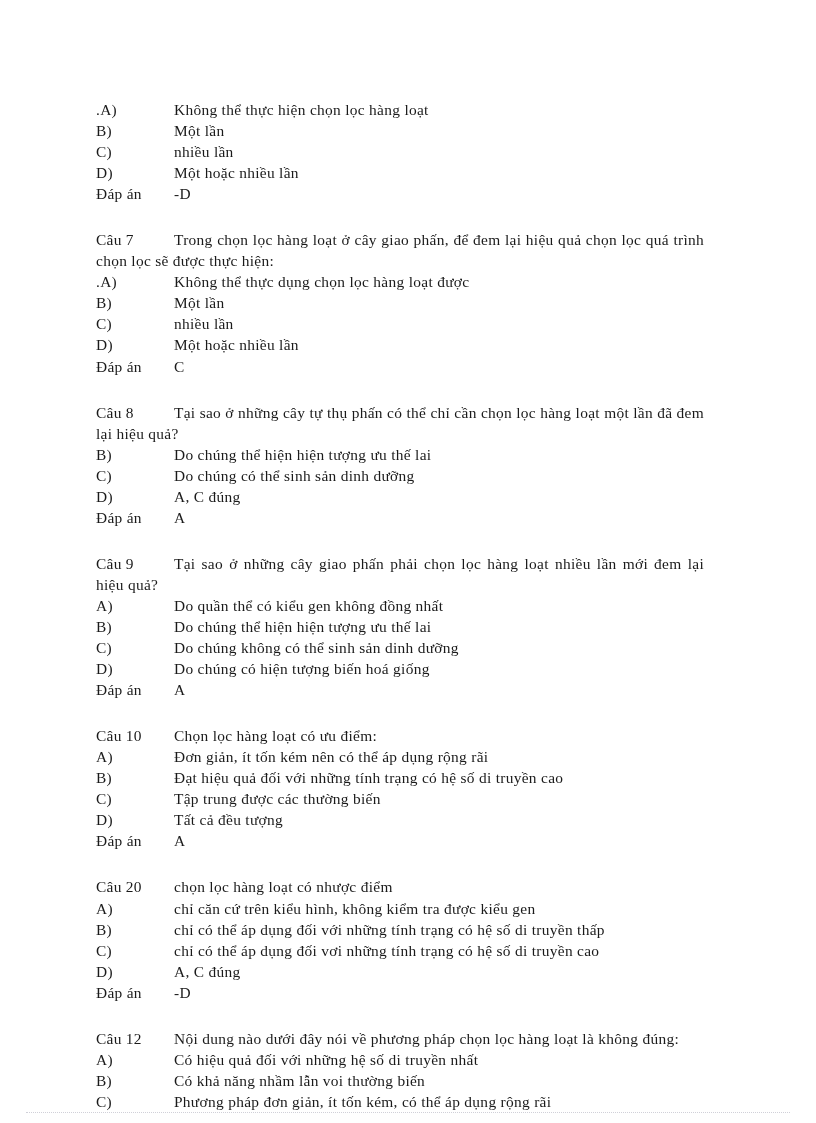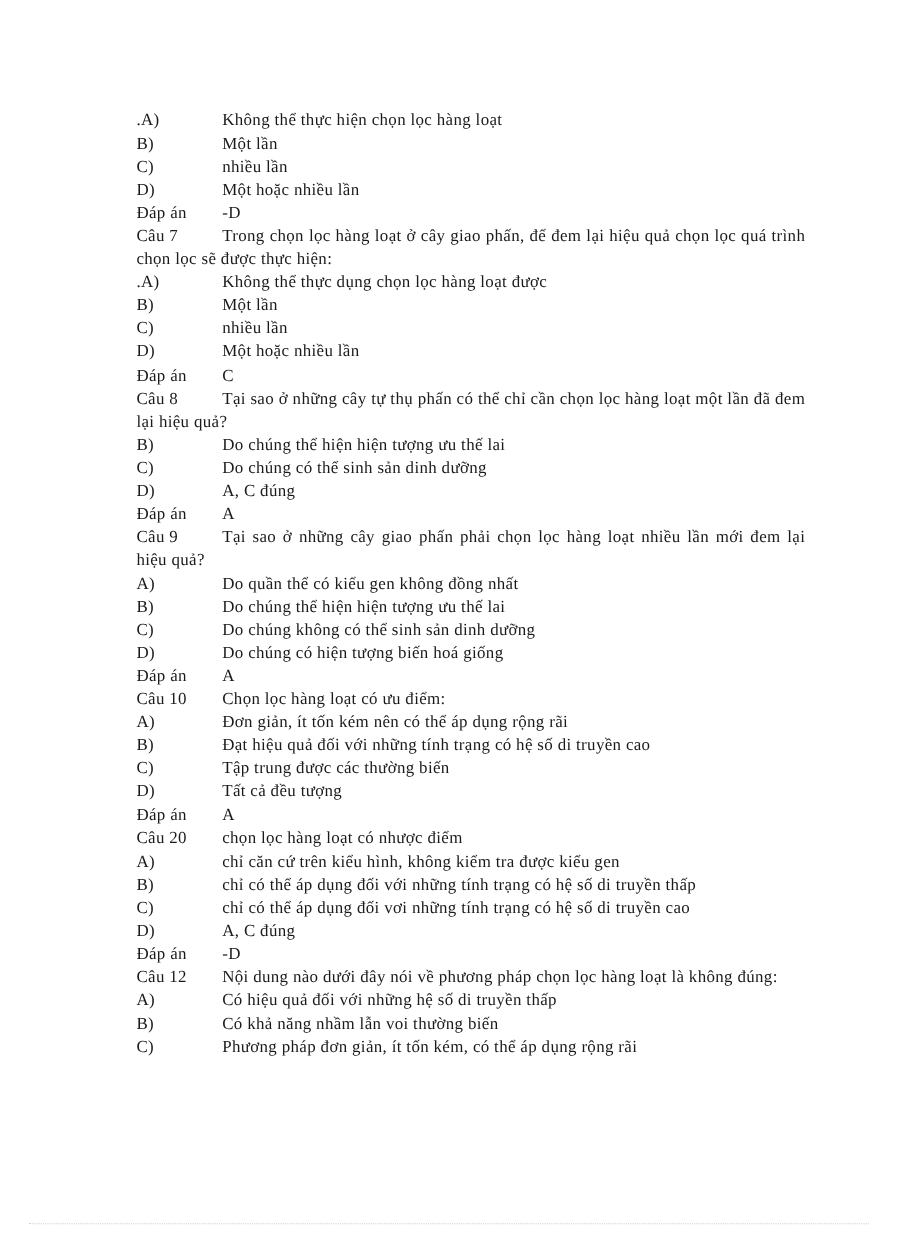--- a/index.html
+++ b/index.html
@@ -22,21 +22,21 @@
     left: 0;
     top: 0;
     width: 816px;
     height: 1123px;
     background: #ffffff;
   }
 
   
   .doc-body {
     position: absolute;
-    left: 124px;
+    left: 96px;
     top: 99px;
     width: 608px;
   }
 
   
   .line {
     display: block;
     font-size: 15.4px;
     line-height: 21.05px;
     white-space: nowrap;
@@ -57,20 +57,21 @@
     line-height: 21.05px;
     text-align: justify;
     text-justify: inter-word;
     white-space: normal;
     letter-spacing: 0.02em;
   }
   .qline .lbl {
     display: inline-block;
     width: 78px;
     vertical-align: baseline;
+    margin-top: 25px;
   }
   
   .qline .qtext { display: inline; }
 
   
   .footer-rule {
     position: absolute;
     left: 26px;
     top: 1112px;
     width: 764px;
@@ -112,18 +113,18 @@
       <div class="line"><span class="lbl">C)</span><span>Tập trung được các thường biến</span></div>
       <div class="line"><span class="lbl">D)</span><span>Tất cả đều tượng</span></div>
       <div class="line"><span class="lbl">Đáp án</span><span>A</span></div>
       <div class="qline"><span class="lbl">Câu 20</span><span class="qtext">chọn lọc hàng loạt có nhược điểm</span></div>
       <div class="line"><span class="lbl">A)</span><span>chỉ căn cứ trên kiểu hình, không kiểm tra được kiểu gen</span></div>
       <div class="line"><span class="lbl">B)</span><span>chỉ có thể áp dụng đối với những tính trạng có hệ số di truyền thấp</span></div>
       <div class="line"><span class="lbl">C)</span><span>chỉ có thể áp dụng đối vơi những tính trạng có hệ số di truyền cao</span></div>
       <div class="line"><span class="lbl">D)</span><span>A, C đúng</span></div>
       <div class="line"><span class="lbl">Đáp án</span><span>-D</span></div>
       <div class="qline"><span class="lbl">Câu 12</span><span class="qtext">Nội dung nào dưới đây nói về phương pháp chọn lọc hàng loạt là không đúng:</span></div>
-      <div class="line"><span class="lbl">A)</span><span>Có hiệu quả đối với những hệ số di truyền thấp</span></div>
+      <div class="line"><span class="lbl">A)</span><span>Có hiệu quả đối với những hệ số di truyền nhất</span></div>
       <div class="line"><span class="lbl">B)</span><span>Có khả năng nhầm lẫn voi thường biến</span></div>
       <div class="line"><span class="lbl">C)</span><span>Phương pháp đơn giản, ít tốn kém, có thể áp dụng rộng rãi</span></div>
     </div>
   <div class="footer-rule"></div>
 </div>
 
 </body></html>

